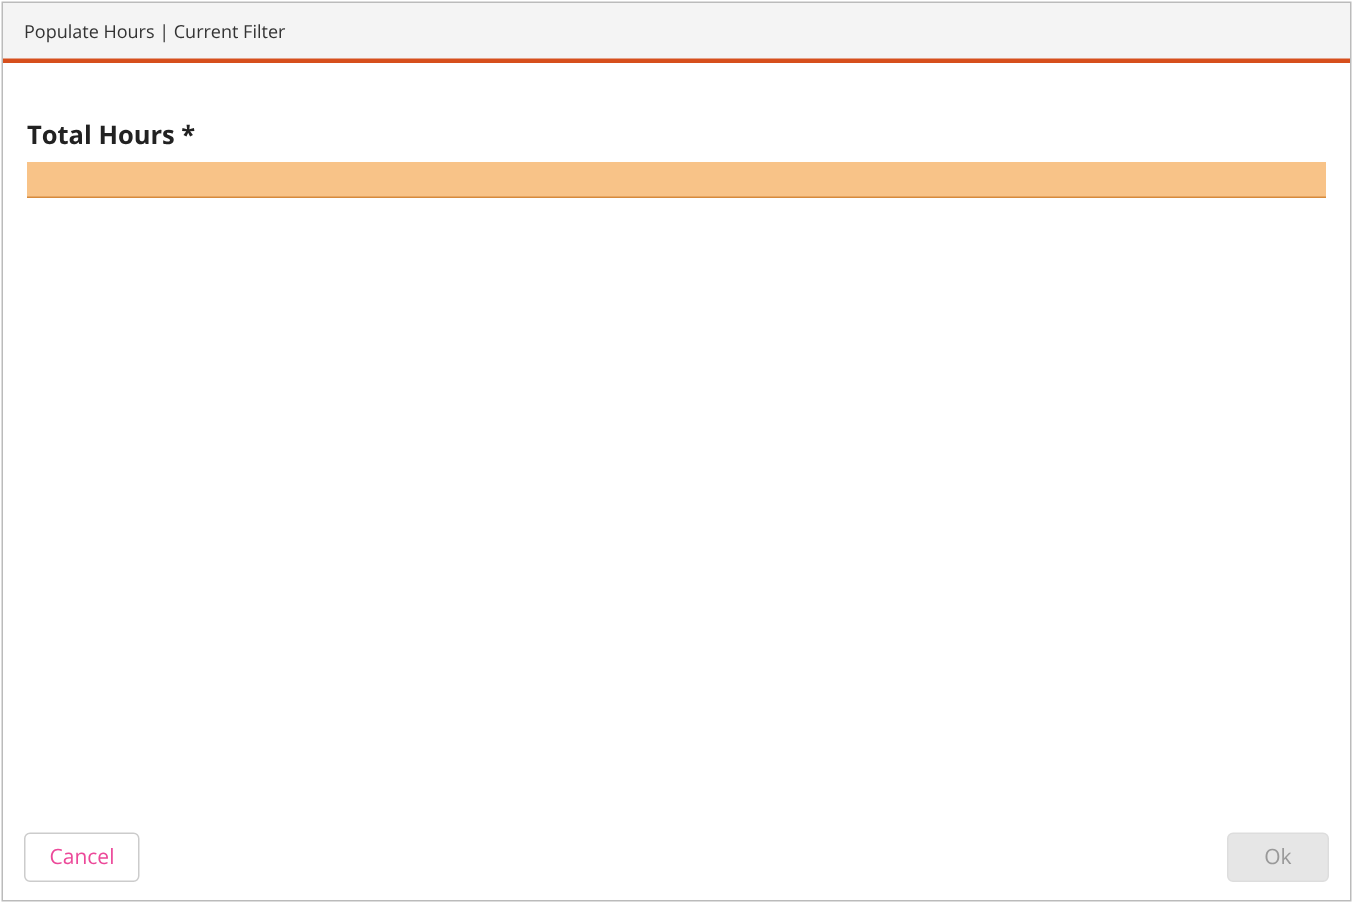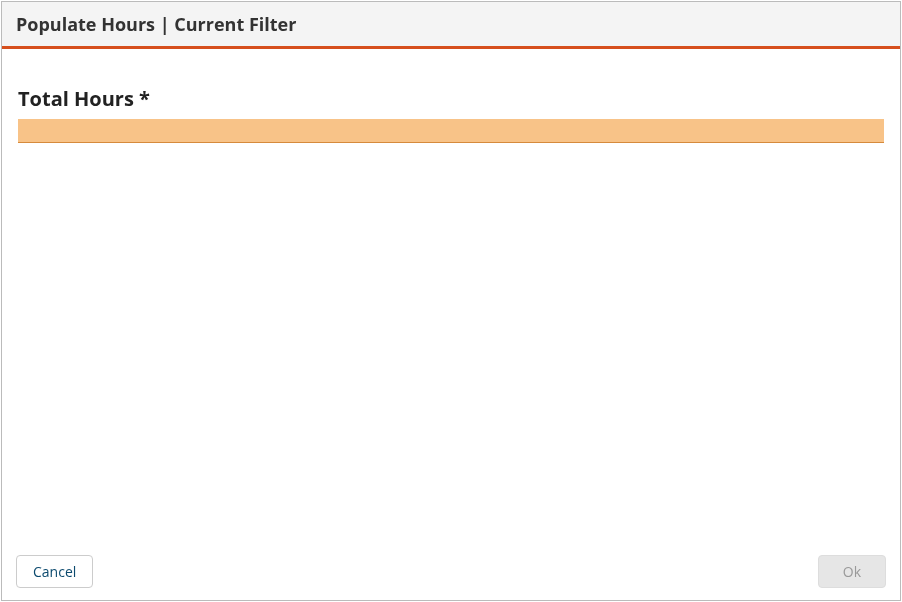--- a/index.html
+++ b/index.html
@@ -20,31 +20,31 @@
       border: 1px solid #bbb;
       margin: 1px;
       display: flex;
       flex-direction: column;
       background: #fff;
     }
     .dialog-header {
       background: #f4f4f4;
       border-bottom: 3px solid #d64f1d;
       padding: 10px 14px;
-      font-size: 18px;
-      font-weight: 700;
+      font-size: 12px;
+      font-weight: 400;
       color: #333;
     }
     .dialog-body {
       flex: 1;
       padding: 36px 16px 16px 16px;
       background: #fff;
     }
     .field-label {
-      font-size: 20px;
+      font-size: 17px;
       font-weight: 700;
       color: #222;
       margin-bottom: 6px;
       display: block;
     }
     .field-input {
       width: 100%;
       height: 24px;
       background: #f8c388;
       border: none;
@@ -63,21 +63,21 @@
     .btn {
       border: 1px solid #ccc;
       border-radius: 4px;
       padding: 6px 16px;
       font-size: 14px;
       font-family: inherit;
       cursor: pointer;
     }
     .btn-cancel {
       background: #fff;
-      color: #0c4a6e;
+      color: #ec4899;
     }
     .btn-ok {
       background: #e6e6e6;
       color: #999;
       border-color: #ddd;
       cursor: default;
       padding: 6px 24px;
     }
   </style>
 </head>

